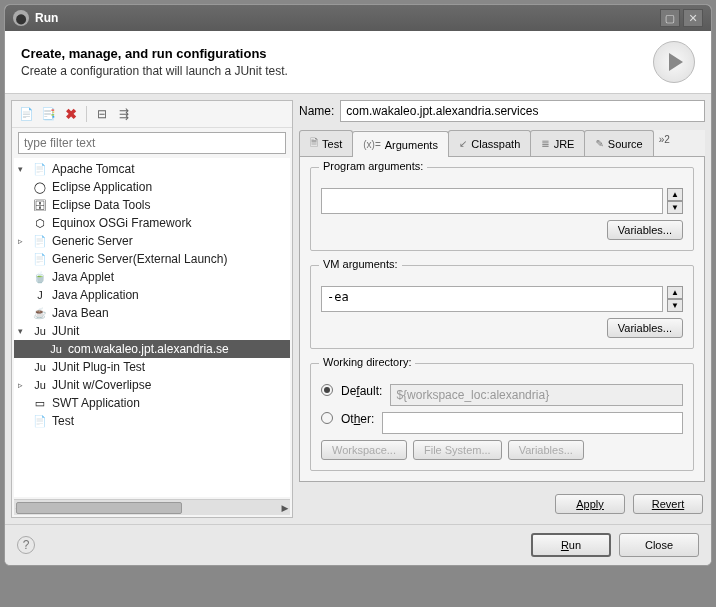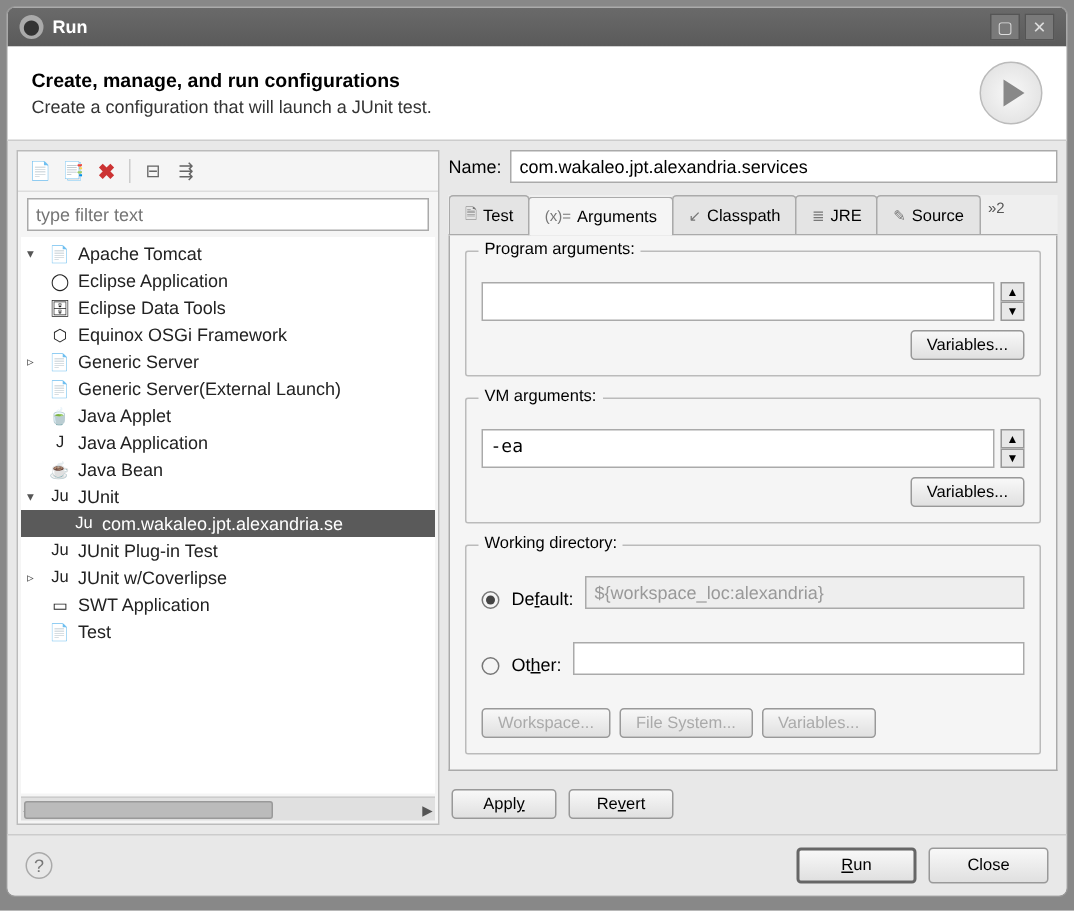--- a/index.html
+++ b/index.html
@@ -43,27 +43,27 @@
 .tab-body { border:1px solid #aaa; border-top:none; padding:10px; background:#f5f5f5; display:flex;flex-direction:column;gap:14px;}
 .fieldset { border:1px solid #bbb; padding:20px 10px 10px; position:relative; border-radius:2px;}
 .fieldset .legend { position:absolute; top:-8px; left:8px; background:#f5f5f5; padding:0 4px; font-size:11px;}
 .arg-row{display:flex;gap:4px;align-items:flex-start;}
 .arg-input{flex:1;height:26px;padding:3px 5px;border:1px solid #aaa;background:#fff;font-size:12px;resize:none;}
 .spinbtns{display:flex;flex-direction:column;}
 .spin{width:16px;height:13px;border:1px solid #999;background:#e8e8e8;font-size:8px;display:flex;align-items:center;justify-content:center;cursor:pointer;}
 .btn { padding:3px 10px; border:1px solid #999; background:linear-gradient(#f8f8f8,#e0e0e0); border-radius:3px; font-size:11px; cursor:pointer; min-width:70px;}
 .btn:disabled,.btn.disabled{color:#aaa;cursor:default;}
 .btn-row-right{display:flex;justify-content:flex-end;margin-top:6px;}
-.wd-row{display:flex;align-items:flex-end;gap:8px;margin-bottom:22px;}
+.wd-row{display:flex;align-items:flex-start;gap:8px;margin-bottom:6px;}
 .radio{width:12px;height:12px;border:1px solid #777;border-radius:50%;display:inline-flex;align-items:center;justify-content:center;}
 .radio.checked:after{content:"";width:6px;height:6px;border-radius:50%;background:#444;}
 .wd-input{flex:1;padding:3px 5px;border:1px solid #aaa;background:#fff;font-size:12px;}
 .wd-input.disabled{background:#eee;color:#999;}
 .wd-btns{display:flex;justify-content:flex-start;gap:6px;margin-top:4px;}
-.action-row{display:flex;justify-content:flex-start;gap:8px;padding:4px 2px;}
+.action-row{display:flex;justify-content:flex-end;gap:8px;padding:4px 2px;text-decoration:underline;}
 .footer{display:flex;align-items:center;padding:8px 12px;border-top:1px solid #ccc;background:#e8e8e8;}
 .footer .help{width:18px;height:18px;border:1px solid #aaa;border-radius:50%;display:flex;align-items:center;justify-content:center;color:#777;cursor:pointer;}
 .footer-btns{margin-left:auto;display:flex;gap:8px;}
 .footer .btn{min-width:80px;padding:4px 14px;}
 .footer .btn.default{border:2px solid #666;}
 u.accel{text-decoration:underline;}
 </style>
 </head>
 <body>
 

